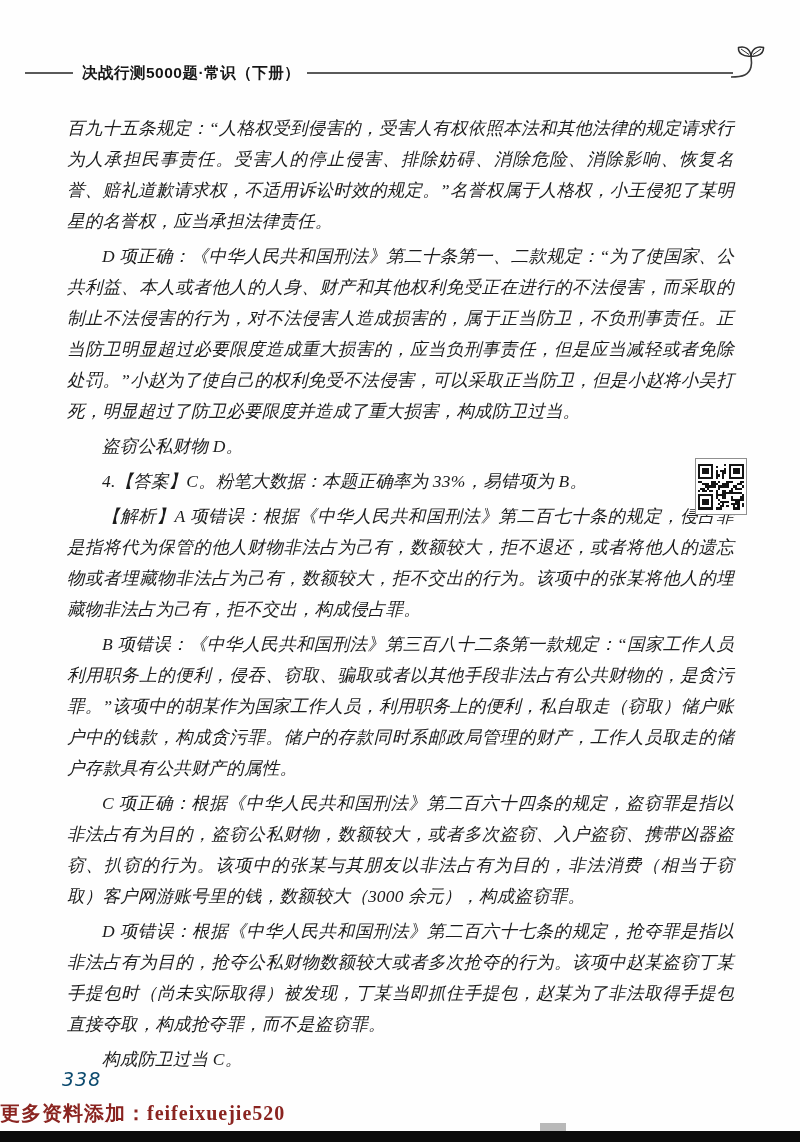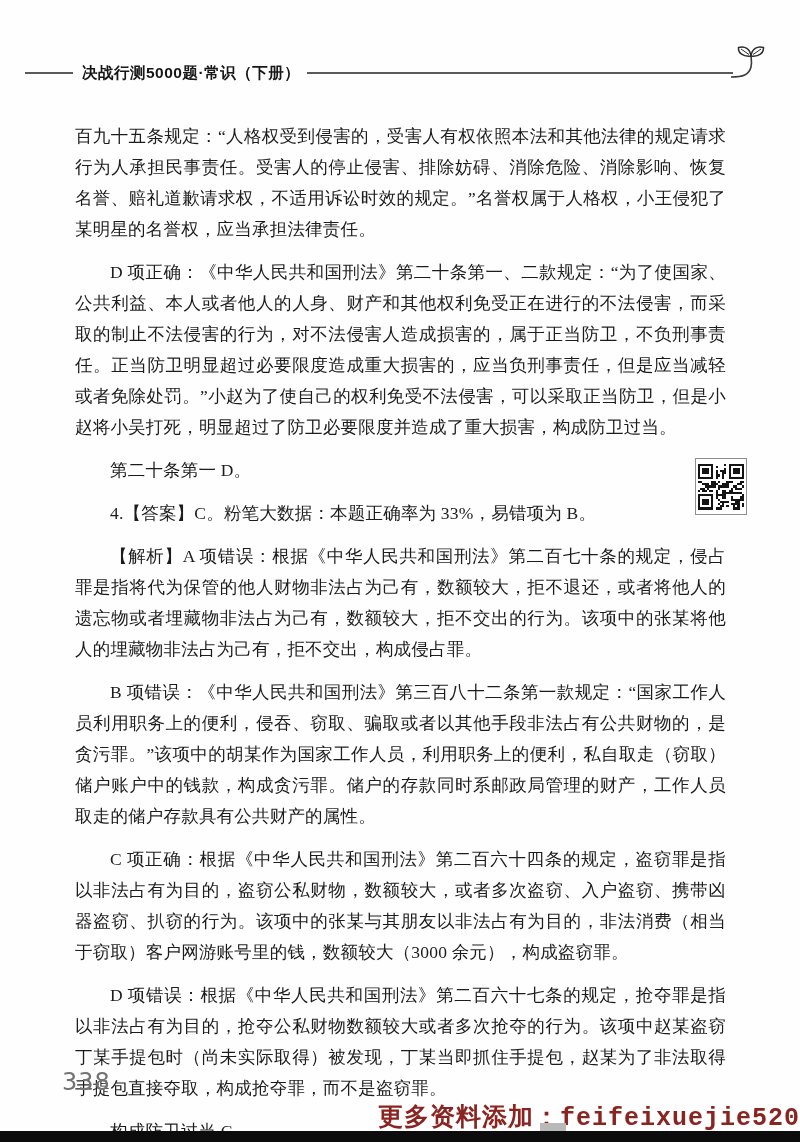--- a/index.html
+++ b/index.html
@@ -22,39 +22,39 @@
     white-space:nowrap;color:#161616;padding-right:7px;
   }
   .hrule-right{flex:1;margin-right:-4px;}
   .leaf-wrap{width:44px;height:42px;margin-top:-26px;flex:0 0 auto;}
   
   .content{
     position:absolute;left:63px;top:109px;width:675px;
     font-size:17.5px;line-height:31px;
     text-align:justify;letter-spacing:.2px;
   }
-  .content p{margin:12px;text-indent:2em;}
+  .content p{margin:4px;text-indent:2em;font-style:italic;}
   .content p.noindent{text-indent:0;}
   
   .qr{
     position:absolute;left:695px;top:458px;width:52px;height:57px;
     background:#fff;border:1px solid #8f8f8f;box-sizing:border-box;
     padding:2px;
   }
   .qr svg{width:100%;height:100%;display:block;}
   
   .page-number{
     position:absolute;left:62px;top:1068px;
     font-family:"DejaVu Sans","Liberation Sans",sans-serif;
-    font-size:24px;color:#737373;letter-spacing:1px;
+    font-size:19px;color:#0c4a6e;letter-spacing:1px;font-style:italic;
   }
   .promo{
     position:absolute;left:0;top:1100px;width:100%;
-    text-align:right;font-weight:bold;font-size:25px;
-    font-family:Liberation Mono, monospace;
+    text-align:left;font-weight:bold;font-size:20px;
+    font-family:Liberation Serif, serif;
     color:#8a2420;letter-spacing:1px;
   }
   .bottom-bar{
     position:absolute;left:0;top:1131px;width:800px;height:11px;
     background:#0c0c0c;
   }
   .scan-artifact{
     position:absolute;left:540px;top:1123px;width:26px;height:9px;
     background:#b9b9b9;
   }
@@ -74,21 +74,21 @@
         <path d="M22 17 C14 18 9 14 9.5 8.5 C16 6.5 21 10 22 17 Z" stroke="#2e2e2e" stroke-width="1.5" fill="none"></path>
         <path d="M22 17 C30 18 35 14 34.5 8.5 C28 6.5 23 10 22 17 Z" stroke="#2e2e2e" stroke-width="1.5" fill="none"></path>
         <path d="M12 10 L20 15.5 M32 10 L24 15.5" stroke="#2e2e2e" stroke-width="1" fill="none"></path>
       </svg>
     </div>
   </div>
 
   <div class="content">
     <p class="noindent">百九十五条规定：“人格权受到侵害的，受害人有权依照本法和其他法律的规定请求行为人承担民事责任。受害人的停止侵害、排除妨碍、消除危险、消除影响、恢复名誉、赔礼道歉请求权，不适用诉讼时效的规定。”名誉权属于人格权，小王侵犯了某明星的名誉权，应当承担法律责任。</p>
     <p>D 项正确：《中华人民共和国刑法》第二十条第一、二款规定：“为了使国家、公共利益、本人或者他人的人身、财产和其他权利免受正在进行的不法侵害，而采取的制止不法侵害的行为，对不法侵害人造成损害的，属于正当防卫，不负刑事责任。正当防卫明显超过必要限度造成重大损害的，应当负刑事责任，但是应当减轻或者免除处罚。”小赵为了使自己的权利免受不法侵害，可以采取正当防卫，但是小赵将小吴打死，明显超过了防卫必要限度并造成了重大损害，构成防卫过当。</p>
-    <p>第二十条第一 D。</p>
+    <p>盗窃公私财物 D。</p>
     <p>4.【答案】C。粉笔大数据：本题正确率为 33%，易错项为 B。</p>
     <p>【解析】A 项错误：根据《中华人民共和国刑法》第二百七十条的规定，侵占罪是指将代为保管的他人财物非法占为己有，数额较大，拒不退还，或者将他人的遗忘物或者埋藏物非法占为己有，数额较大，拒不交出的行为。该项中的张某将他人的埋藏物非法占为己有，拒不交出，构成侵占罪。</p>
     <p>B 项错误：《中华人民共和国刑法》第三百八十二条第一款规定：“国家工作人员利用职务上的便利，侵吞、窃取、骗取或者以其他手段非法占有公共财物的，是贪污罪。”该项中的胡某作为国家工作人员，利用职务上的便利，私自取走（窃取）储户账户中的钱款，构成贪污罪。储户的存款同时系邮政局管理的财产，工作人员取走的储户存款具有公共财产的属性。</p>
     <p>C 项正确：根据《中华人民共和国刑法》第二百六十四条的规定，盗窃罪是指以非法占有为目的，盗窃公私财物，数额较大，或者多次盗窃、入户盗窃、携带凶器盗窃、扒窃的行为。该项中的张某与其朋友以非法占有为目的，非法消费（相当于窃取）客户网游账号里的钱，数额较大（3000 余元），构成盗窃罪。</p>
     <p>D 项错误：根据《中华人民共和国刑法》第二百六十七条的规定，抢夺罪是指以非法占有为目的，抢夺公私财物数额较大或者多次抢夺的行为。该项中赵某盗窃丁某手提包时（尚未实际取得）被发现，丁某当即抓住手提包，赵某为了非法取得手提包直接夺取，构成抢夺罪，而不是盗窃罪。</p>
     <p>构成防卫过当 C。</p>
   </div>
 
   <div class="qr">
     <svg viewBox="0 0 21 21" shape-rendering="crispEdges">

